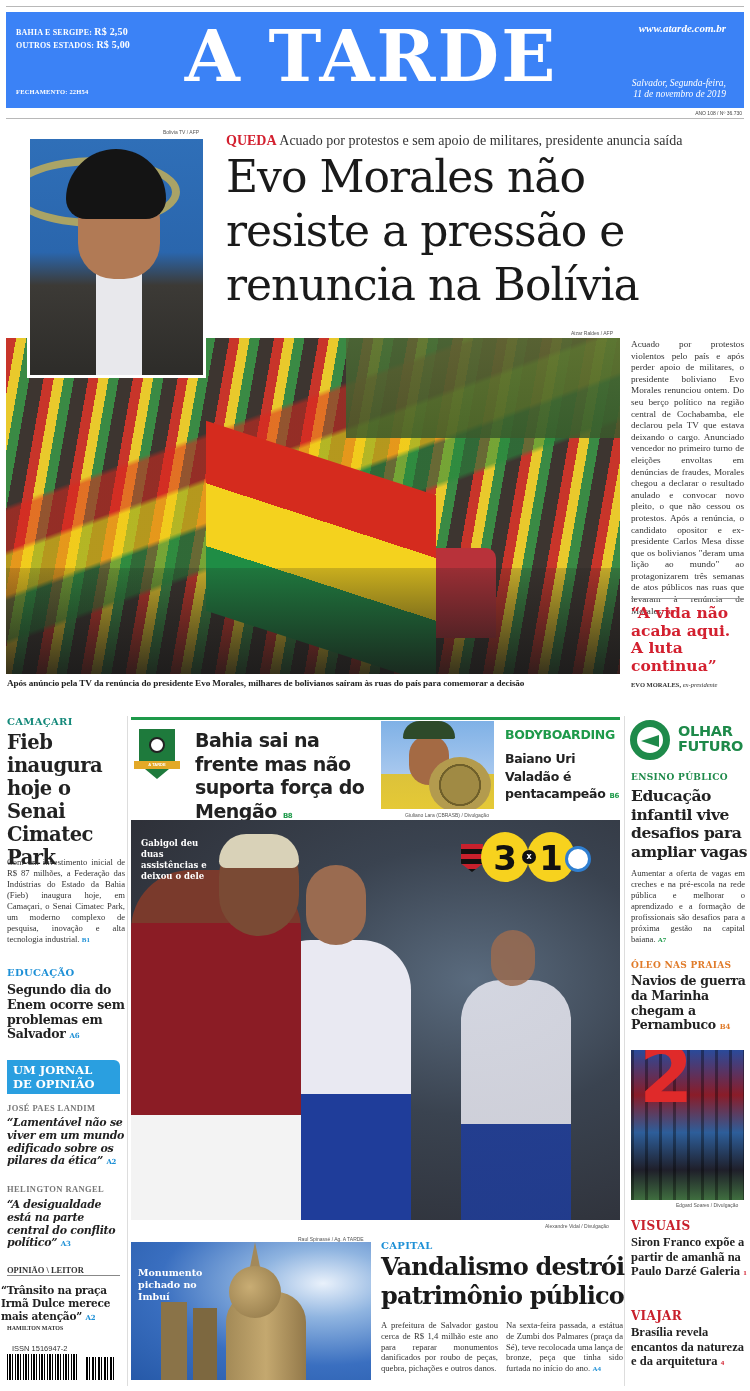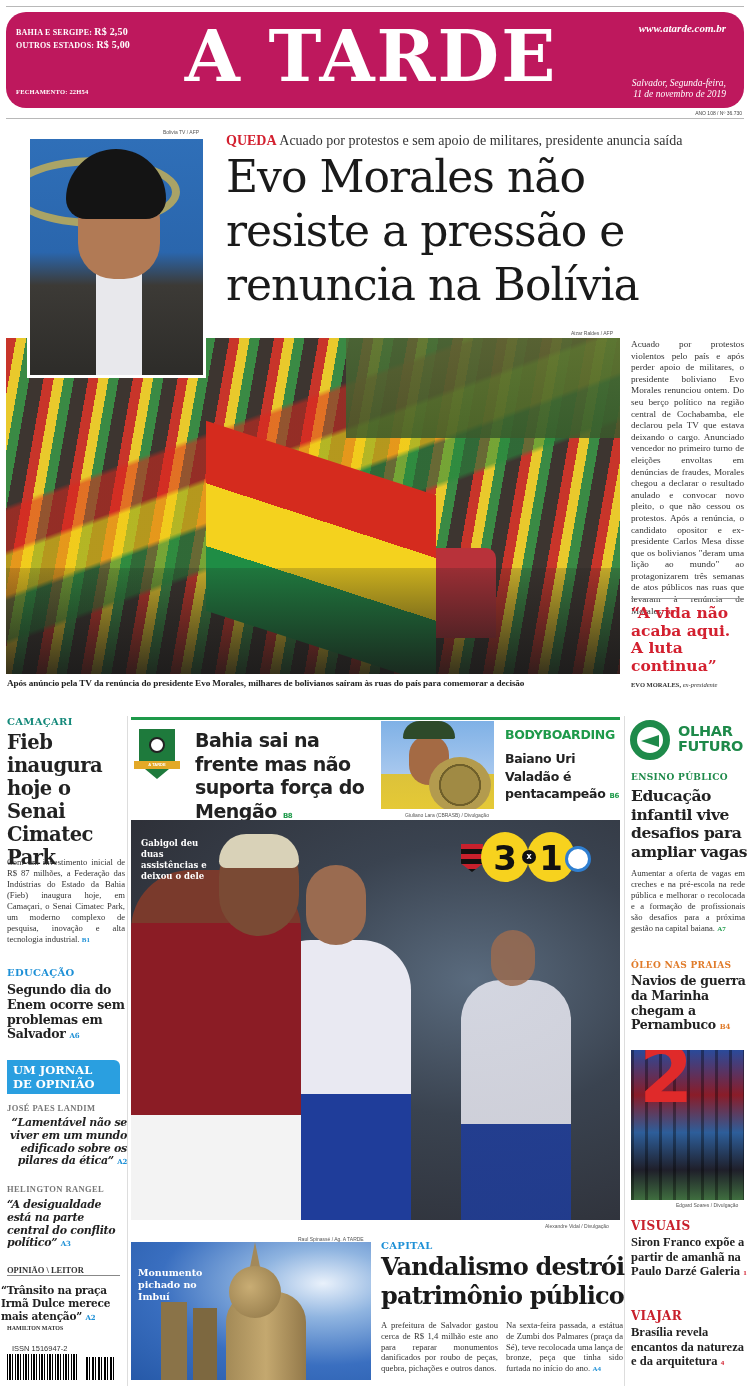--- a/index.html
+++ b/index.html
@@ -1,21 +1,21 @@
 <!DOCTYPE html>
 <html><head>
 <meta charset="utf-8">
 <style>
   * { box-sizing: border-box; margin: 0; padding: 0; }
   html, body { width: 750px; height: 1391px; background: #ffffff; overflow: hidden; }
   body { position: relative; font-family: "DejaVu Serif", serif; color: #222; }
   .abs { position: absolute; }
 
   
-  #masthead { left: 6px; top: 12px; width: 738px; height: 96px; background: #be185d; color: #fff; border-radius: 20px; }
+  #masthead { left: 6px; top: 12px; width: 738px; height: 96px; background: #3b82f6; color: #fff; }
   #masthead .price { left: 10px; font-size: 8px; font-weight: bold; letter-spacing: 0.2px; font-family: "Liberation Serif", serif; }
   #masthead .price b { font-size: 10px; }
   #masthead .logo { left: 130px; top: 2px; width: 470px; text-align: center; font-family: "DejaVu Serif", serif; font-weight: bold; font-size: 71px; letter-spacing: 2px; line-height: 84px; }
   #masthead .founder { left: 0; width: 738px; text-align: center; top: 83px; font-size: 7px; font-weight: bold; font-family: "Liberation Serif", serif; }
   #masthead .site { right: 18px; top: 10px; font-size: 11px; font-style: italic; font-weight: bold; font-family: "Liberation Serif", serif; }
   #masthead .date { right: 18px; top: 66px; font-size: 9.5px; font-style: italic; text-align: right; font-family: "Liberation Serif", serif; line-height: 11px; }
   .rule { background: #b8b8b8; height: 1px; }
 
   
   .kicker-red { color: #d3202f; font-weight: bold; }
@@ -214,21 +214,21 @@
 </div>
 
 <div id="educacao-label" class="abs sec-label blue">EDUCAÇÃO</div>
 <h3 id="educacao-head" class="abs">
   <span>Segundo dia do Enem ocorre sem problemas em Salvador</span>
   <span class="ref-blue">A6</span>
 </h3>
 
 <div id="opinion-box" class="abs">UM JORNAL DE OPINIÃO</div>
 <div class="abs op-author" style="top:1103px;">JOSÉ PAES LANDIM</div>
-<div class="abs op-quote" style="top:1117px;text-align:right;">
+<div class="abs op-quote" style="top:1117px;">
   <span>“Lamentável não se viver em um mundo edificado sobre os pilares da ética”</span>
   <span class="ref-blue" style="font-style:normal;">A2</span>
 </div>
 <div class="abs op-author" style="top:1184px;">HELINGTON RANGEL</div>
 <div class="abs op-quote" style="top:1199px;">
   <span>“A desigualdade está na parte central do conflito político”</span>
   <span class="ref-blue" style="font-style:normal;">A3</span>
 </div>
 <div id="leitor-label" class="abs">OPINIÃO \ LEITOR</div>
 <div id="leitor-rule" class="abs"></div>
@@ -305,21 +305,21 @@
 <div id="olhar-logo" class="abs">
   <div class="abs tri"></div>
 </div>
 <div id="olhar-text" class="abs">
   <div>OLHAR</div>
   <div>FUTURO</div>
 </div>
 <div id="ensino-label" class="abs sec-label">ENSINO PÚBLICO</div>
 <h2 id="ensino-head" class="abs">Educação infantil vive desafios para ampliar vagas</h2>
 <div id="ensino-body" class="abs">
-  <span>Aumentar a oferta de vagas em creches e na pré-escola na rede pública e melhorar o recolocada e a formação de profissionais são desafios para a próxima gestão na capital baiana.</span>
+  <span>Aumentar a oferta de vagas em creches e na pré-escola na rede pública e melhorar o aprendizado e a formação de profissionais são desafios para a próxima gestão na capital baiana.</span>
   <span class="ref-green">A7</span>
 </div>
 <div id="oleo-label" class="abs sec-label">ÓLEO NAS PRAIAS</div>
 <h3 id="oleo-head" class="abs">
   <span>Navios de guerra da Marinha chegam a Pernambuco</span>
   <span style="color:#e07b2a;font-size:7px;font-weight:bold;">B4</span>
 </h3>
 <div id="art-photo" class="abs">
   <div class="abs two">2</div>
 </div>

